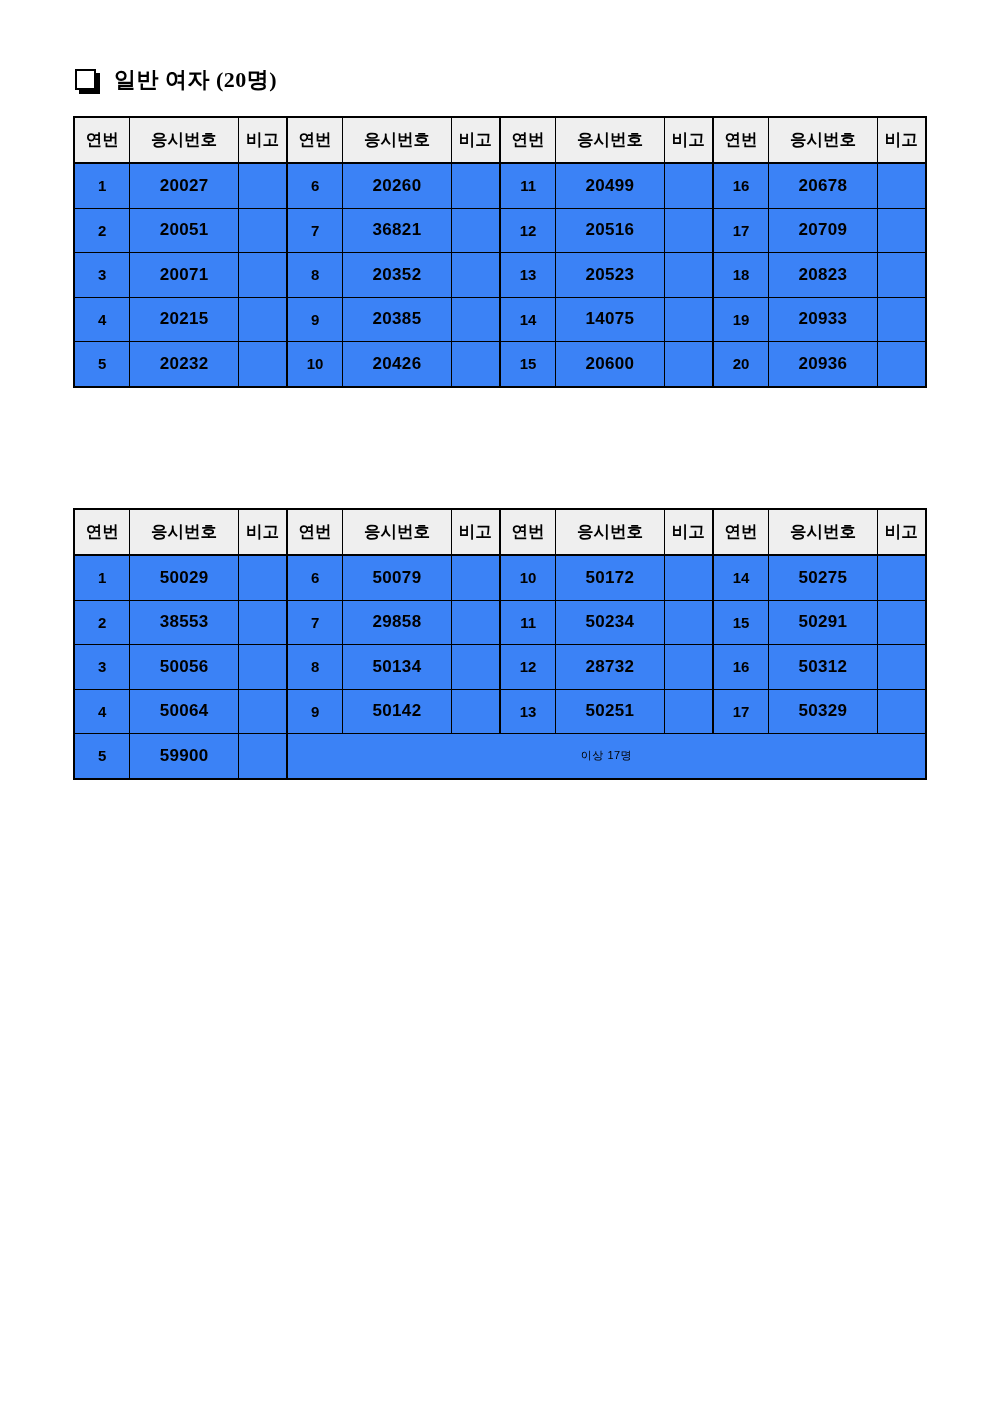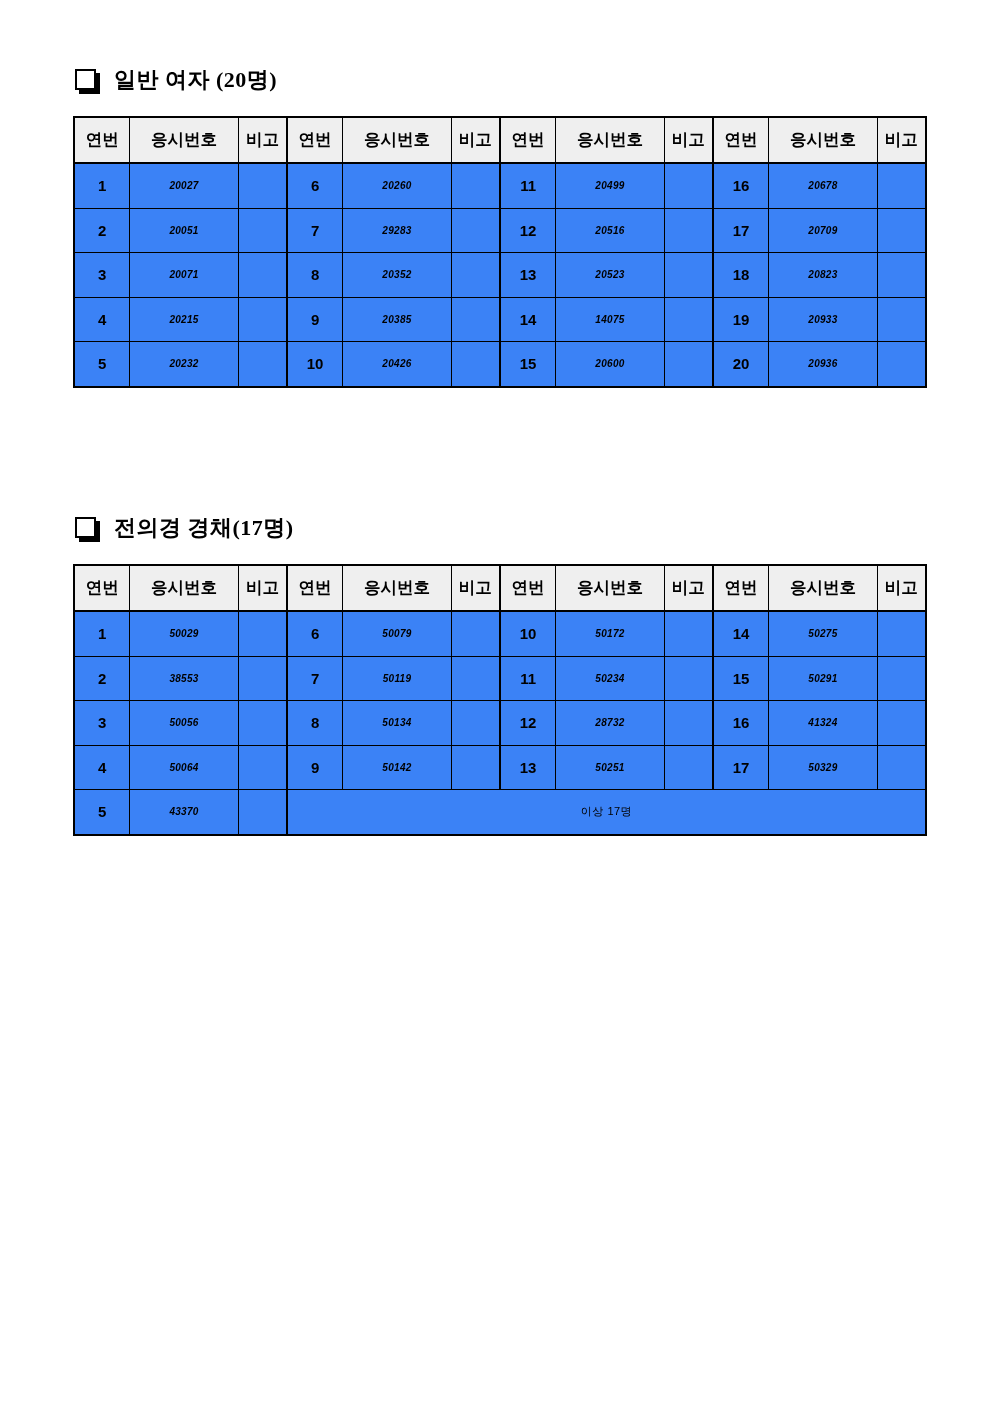--- a/index.html
+++ b/index.html
@@ -96,23 +96,22 @@
   table.roster tbody td {
     height: 43.5px;
     font-weight: bold;
   }
   table.roster tbody td.num {
     font-weight: bold;
     font-size: 15px;
   }
   table.roster tbody td.code {
     font-weight: bold;
-    font-size: 10px;
+    font-size: 17px;
     letter-spacing: 0.3px;
-    font-style: italic;
   }
   table.roster tbody td.note {
     font-weight: normal;
   }
   table.roster td.summary {
     font-weight: normal;
     font-size: 11px;
     letter-spacing: 0.5px;
   }
 
@@ -178,21 +177,21 @@
           <td class="note"></td>
           <td class="num group-start">16</td>
           <td class="code">20678</td>
           <td class="note"></td>
         </tr>
         <tr>
           <td class="num">2</td>
           <td class="code">20051</td>
           <td class="note"></td>
           <td class="num group-start">7</td>
-          <td class="code">29283</td>
+          <td class="code">36821</td>
           <td class="note"></td>
           <td class="num group-start">12</td>
           <td class="code">20516</td>
           <td class="note"></td>
           <td class="num group-start">17</td>
           <td class="code">20709</td>
           <td class="note"></td>
         </tr>
         <tr>
           <td class="num">3</td>
@@ -234,24 +233,20 @@
           <td class="note"></td>
           <td class="num group-start">20</td>
           <td class="code">20936</td>
           <td class="note"></td>
         </tr>
       </tbody>
     </table>
   </div>
 
   <div class="section" id="section-2">
-    <div class="section-heading">
-      <span class="bullet-square"></span>
-      <span class="section-title">전의경 경채(17명)</span>
-    </div>
 
     <table class="roster">
       <colgroup>
         <col class="c-seq">
           <col class="c-code">
           <col class="c-note">
         <col class="c-seq">
           <col class="c-code">
           <col class="c-note">
         <col class="c-seq">
@@ -290,60 +285,60 @@
           <td class="note"></td>
           <td class="num group-start">14</td>
           <td class="code">50275</td>
           <td class="note"></td>
         </tr>
         <tr>
           <td class="num">2</td>
           <td class="code">38553</td>
           <td class="note"></td>
           <td class="num group-start">7</td>
-          <td class="code">50119</td>
+          <td class="code">29858</td>
           <td class="note"></td>
           <td class="num group-start">11</td>
           <td class="code">50234</td>
           <td class="note"></td>
           <td class="num group-start">15</td>
           <td class="code">50291</td>
           <td class="note"></td>
         </tr>
         <tr>
           <td class="num">3</td>
           <td class="code">50056</td>
           <td class="note"></td>
           <td class="num group-start">8</td>
           <td class="code">50134</td>
           <td class="note"></td>
           <td class="num group-start">12</td>
           <td class="code">28732</td>
           <td class="note"></td>
           <td class="num group-start">16</td>
-          <td class="code">41324</td>
+          <td class="code">50312</td>
           <td class="note"></td>
         </tr>
         <tr>
           <td class="num">4</td>
           <td class="code">50064</td>
           <td class="note"></td>
           <td class="num group-start">9</td>
           <td class="code">50142</td>
           <td class="note"></td>
           <td class="num group-start">13</td>
           <td class="code">50251</td>
           <td class="note"></td>
           <td class="num group-start">17</td>
           <td class="code">50329</td>
           <td class="note"></td>
         </tr>
         <tr>
           <td class="num">5</td>
-          <td class="code">43370</td>
+          <td class="code">59900</td>
           <td class="note"></td>
           <td class="summary group-start" colspan="9">이상 17명</td>
         </tr>
       </tbody>
     </table>
   </div>
 
 </div>
 
 </body></html>

